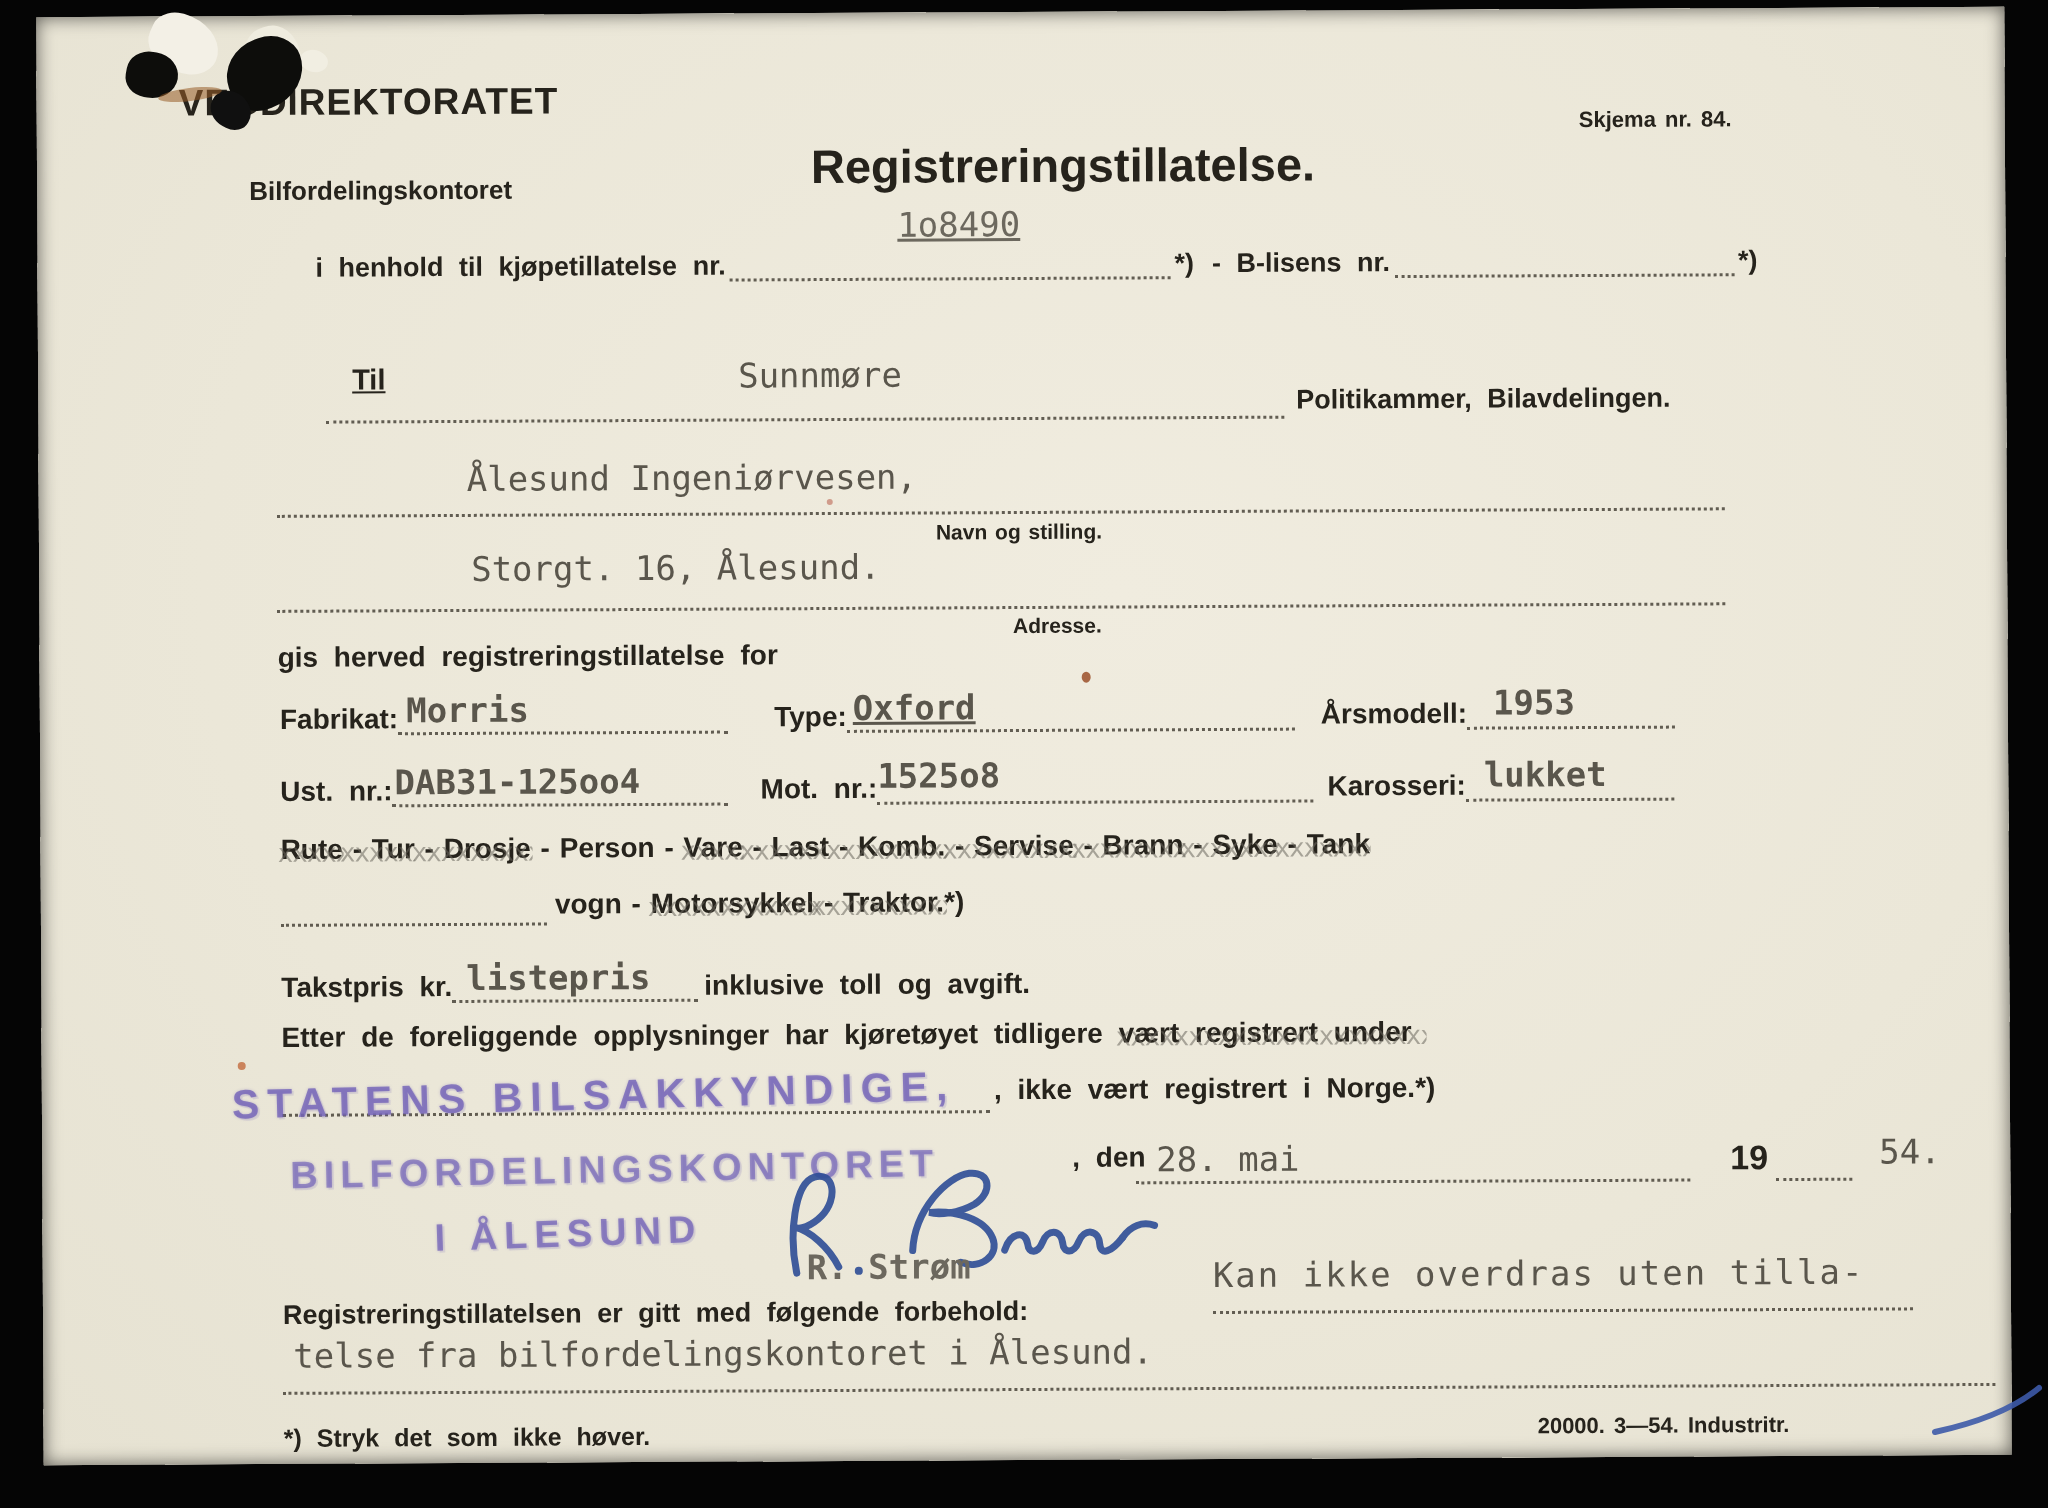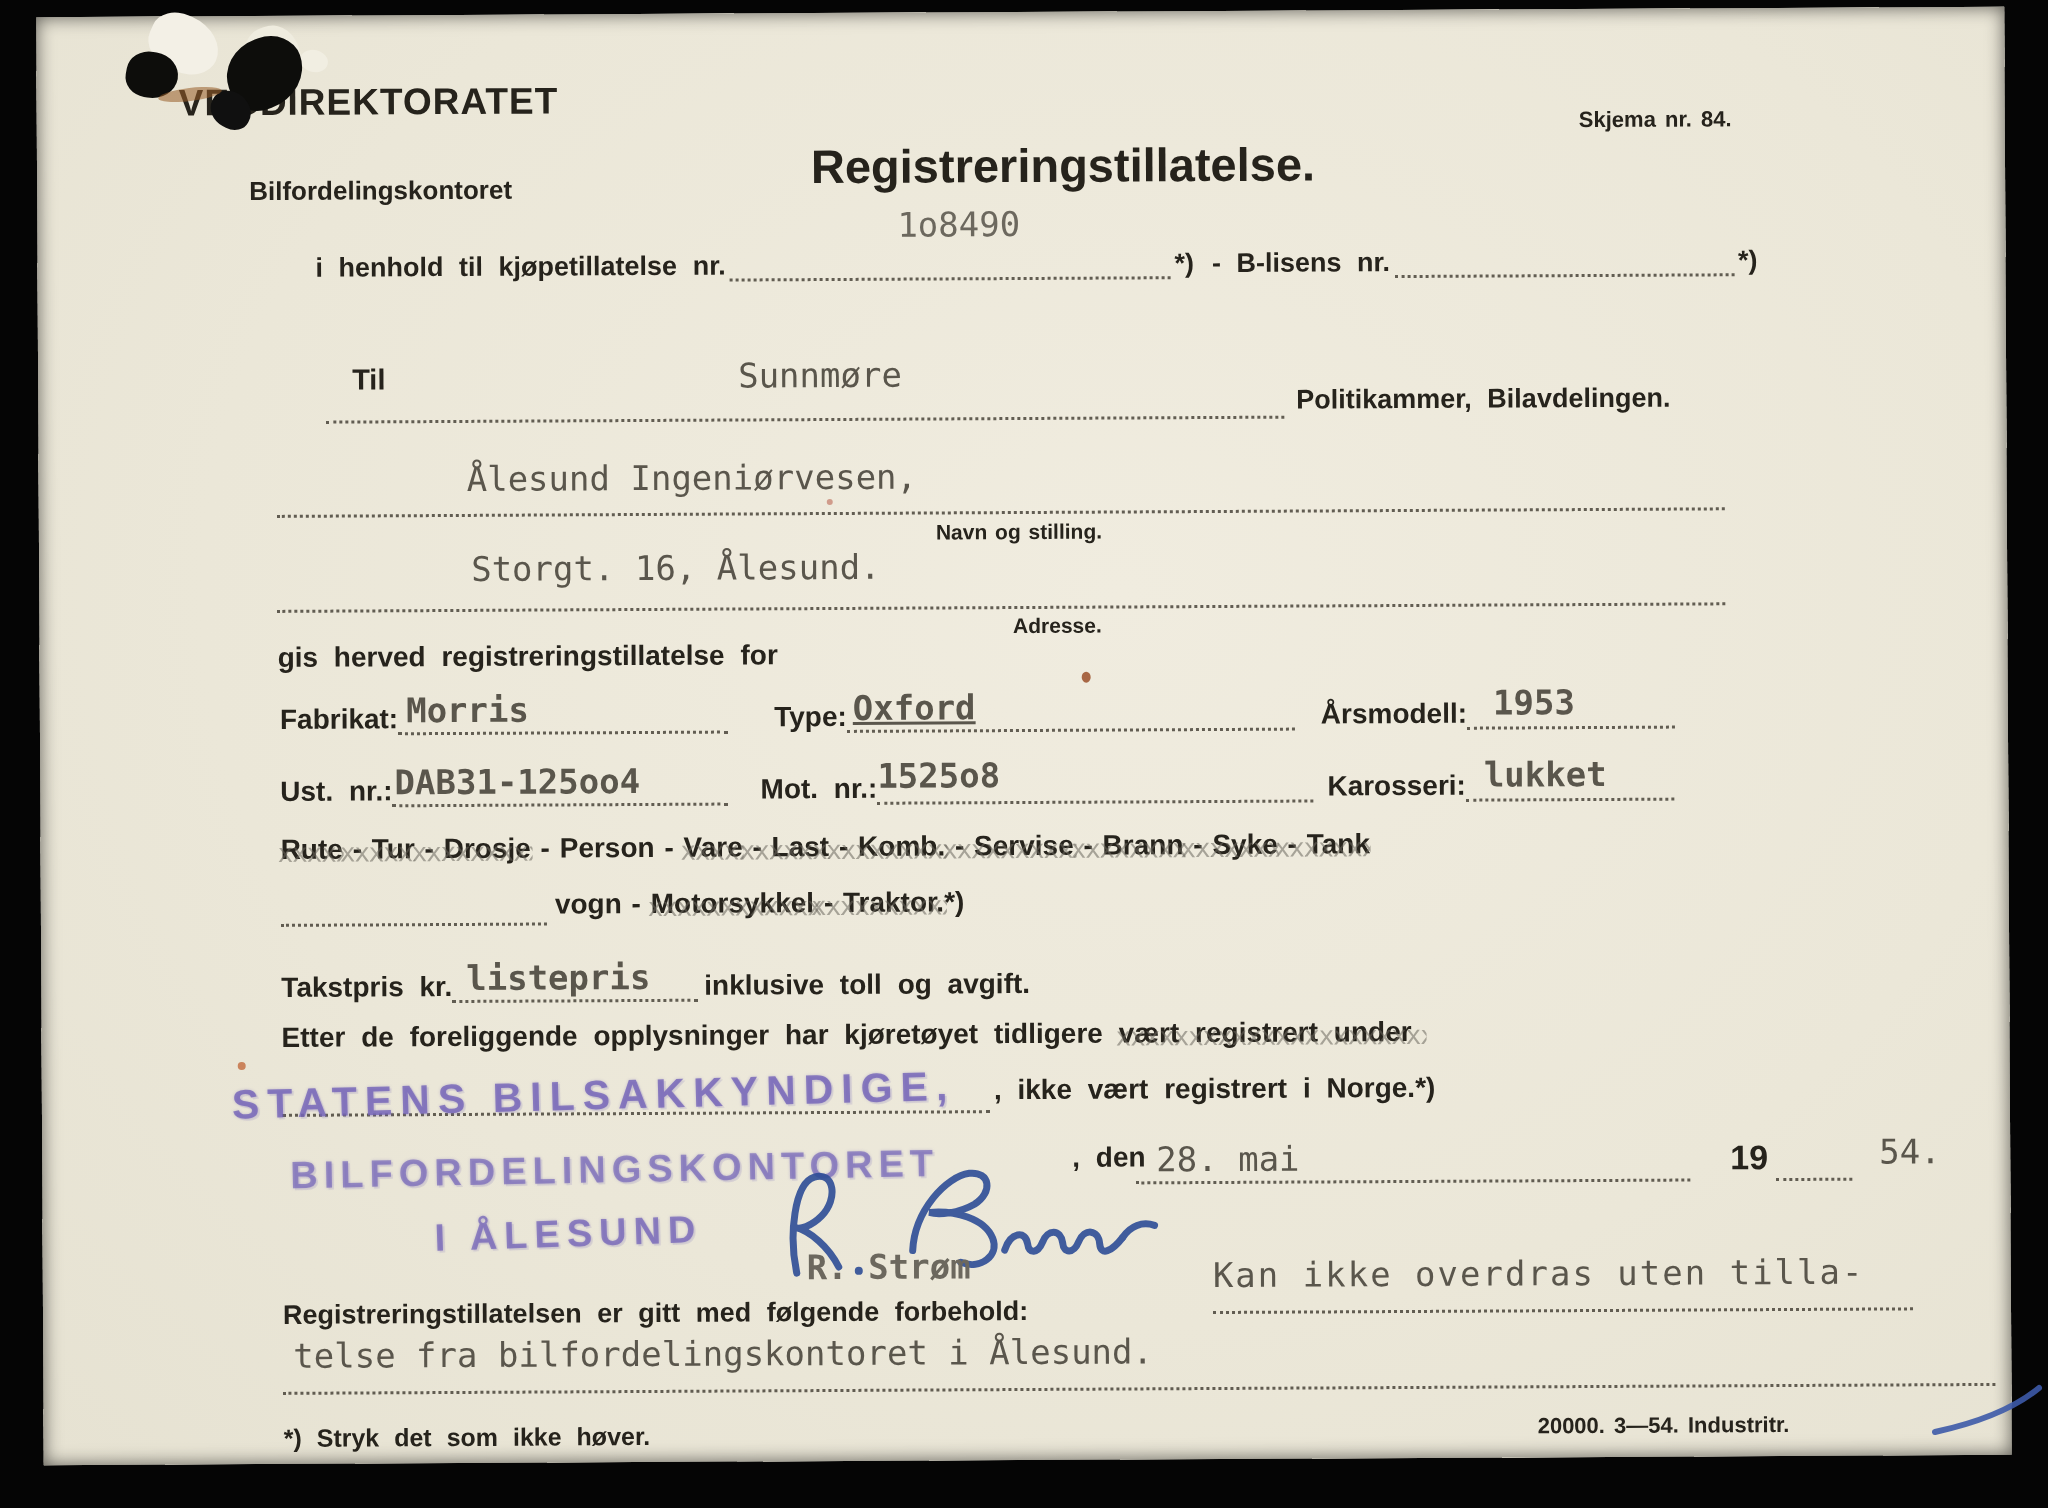--- a/index.html
+++ b/index.html
@@ -6,21 +6,21 @@
   .scene{position:relative;width:2048px;height:1508px;background:#050505;overflow:hidden;
          font-family:"Liberation Sans",sans-serif;}
   .paper{position:absolute;left:40px;top:12px;width:1968px;height:1448px;
          background:#ece8da;
          background-image:radial-gradient(ellipse at 55% 40%, #f0ecdf 0%, #ebe7d8 60%, #e6e2d2 100%);
          transform:rotate(-0.3deg);transform-origin:50% 50%;
          box-shadow:0 0 18px rgba(0,0,0,.6) inset;}
   .abs{position:absolute;}
   .print{font-family:"Liberation Sans",sans-serif;font-weight:700;color:#26231c;word-spacing:8px;}
   .tw{font-family:"DejaVu Sans Mono","Liberation Mono",monospace;font-size:34px;color:#5a564c;white-space:pre;}
-  .twlight{color:#6c685e;}
+  .twlight{color:#6c685e;text-decoration:underline;}
   .dotline{position:absolute;height:0;border-bottom:3px dotted rgba(62,57,47,.8);}
   .row{position:absolute;display:flex;align-items:flex-end;}
   .row .lbl{white-space:pre;}
   .fill{position:relative;border-bottom:3px dotted rgba(62,57,47,.8);height:100%;}
   .fill > .tw{position:absolute;left:8px;bottom:2px;}
   .seg{white-space:pre;}
   .struck{position:relative;}
   .struck::after{content:attr(data-x);position:absolute;left:-3px;top:14%;width:106%;overflow:hidden;
     color:rgba(108,103,95,.55);font-family:"DejaVu Sans Mono","Liberation Mono",monospace;
     font-size:.92em;font-weight:400;white-space:nowrap;letter-spacing:-1px;}
@@ -47,21 +47,21 @@
 
     <div class="row print" style="left:278px;top:228px;width:1442px;height:40px;font-size:27px;">
       <span class="lbl">i henhold til kjøpetillatelse nr.</span>
       <div class="fill" style="flex:1;margin:0 4px;"></div>
       <span class="lbl">*)</span>
       <span class="lbl" style="margin-left:18px;">- B-lisens nr.</span>
       <div class="fill" style="width:340px;margin:0 4px;"></div>
       <span class="lbl">*)</span>
     </div>
 
-    <div class="abs print" style="left:314px;top:348px;font-size:29px;">Til</div>
+    <div class="abs print" style="left:314px;top:348px;font-size:29px;text-decoration:underline;">Til</div>
     <div class="abs tw" style="left:700px;top:342px;">Sunnmøre</div>
     <div class="dotline" style="left:288px;top:405px;width:958px;"></div>
     <div class="abs print" style="left:1258px;top:374px;font-size:27px;">Politikammer, Bilavdelingen.</div>
 
     <div class="abs tw" style="left:428px;top:444px;">Ålesund Ingeniørvesen,</div>
     <div class="dotline" style="left:238px;top:499px;width:1448px;"></div>
     <div class="abs print caption" style="left:860px;top:508px;width:240px;font-size:21px;word-spacing:2px;">Navn og stilling.</div>
 
     <div class="abs tw" style="left:432px;top:534px;">Storgt. 16, Ålesund.</div>
     <div class="dotline" style="left:238px;top:594px;width:1448px;"></div>

